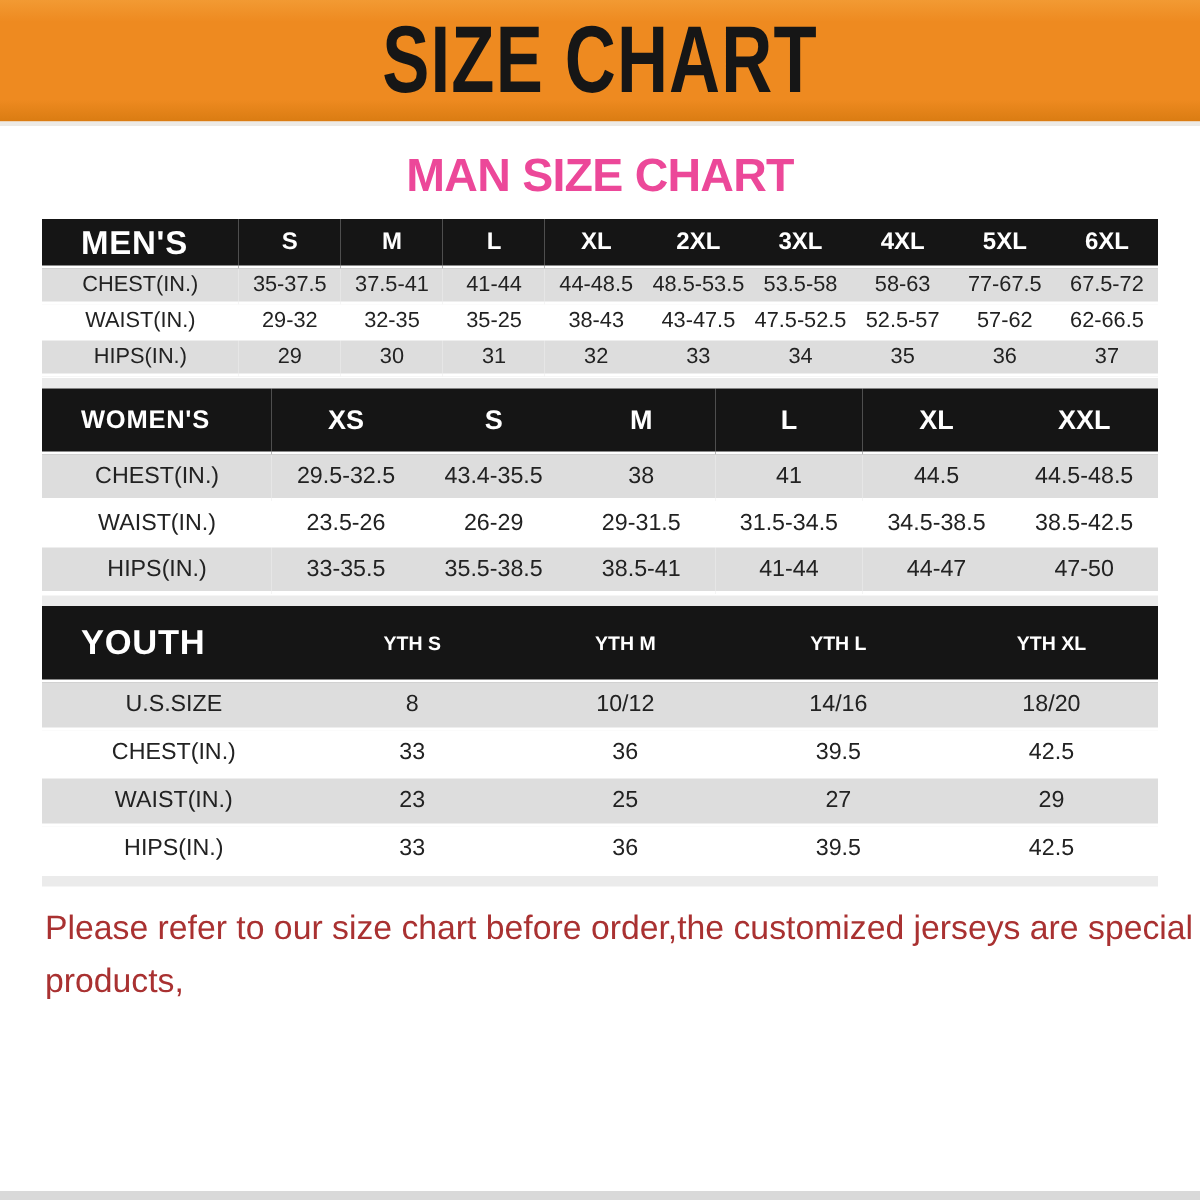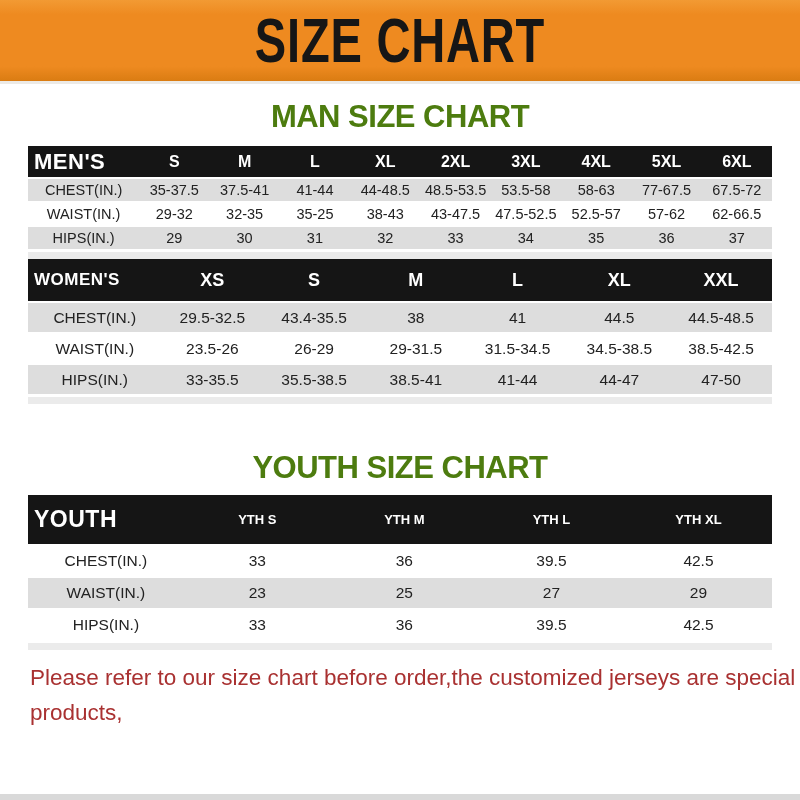--- a/index.html
+++ b/index.html
@@ -17,37 +17,37 @@
     border-bottom:3px solid #eceae6;
     box-sizing:border-box;
   }
   .banner-title{
     font-size:62px;font-weight:900;color:#161616;
     letter-spacing:1px;white-space:nowrap;
     transform:scale(0.76,1.02);
   }
   
   .section-heading{
-    text-align:center;font-weight:800;font-size:31px;color:#4d7c0f;
+    text-align:center;font-weight:800;font-size:31px;color:#ec4899;
     letter-spacing:-0.5px;white-space:nowrap;
   }
   .section-0 .section-heading{margin:15px 0 11px;}
   .section-1 .section-heading{margin:24px 0 11px;}
   .section-2 .section-heading{margin:46px 0 9px;}
   
   table.size-table{
     width:744px;margin:0 auto;border-collapse:separate;border-spacing:0;
     table-layout:fixed;
   }
   .size-table thead th{
     background:#151515;color:#ffffff;text-align:center;
     border-bottom:2px solid #ffffff;font-weight:700;
   }
   .size-table th.corner{
-    text-align:left;padding-left:6px;font-weight:800;letter-spacing:0.5px;
+    text-align:left;padding-left:26px;font-weight:800;letter-spacing:0.5px;
   }
   .size-table tbody td{
     text-align:center;border-bottom:2px solid #ffffff;color:#222222;
   }
   .size-table tbody tr.stripe td{background:#dddddd;}
   .size-table tbody tr.plain td{background:#ffffff;}
   
   .section-0 thead tr{height:33px;}
   .section-0 thead th{font-size:16px;}
   .section-0 th.corner{width:14%;font-size:22px;}
@@ -182,32 +182,38 @@
             <td>38.5-41</td>
             <td>41-44</td>
             <td>44-47</td>
             <td>47-50</td>
           </tr>
         </tbody>
       </table>
       <div class="table-footer-bar"></div>
     </div>
     <div class="section section-2">
-      <div class="section-heading">YOUTH SIZE CHART</div>
       <table class="size-table">
         <thead>
           <tr>
             <th class="corner">YOUTH</th>
             <th>YTH S</th>
             <th>YTH M</th>
             <th>YTH L</th>
             <th>YTH XL</th>
           </tr>
         </thead>
         <tbody>
+          <tr class="stripe">
+            <td>U.S.SIZE</td>
+            <td>8</td>
+            <td>10/12</td>
+            <td>14/16</td>
+            <td>18/20</td>
+          </tr>
           <tr class="plain">
             <td>CHEST(IN.)</td>
             <td>33</td>
             <td>36</td>
             <td>39.5</td>
             <td>42.5</td>
           </tr>
           <tr class="stripe">
             <td>WAIST(IN.)</td>
             <td>23</td>

